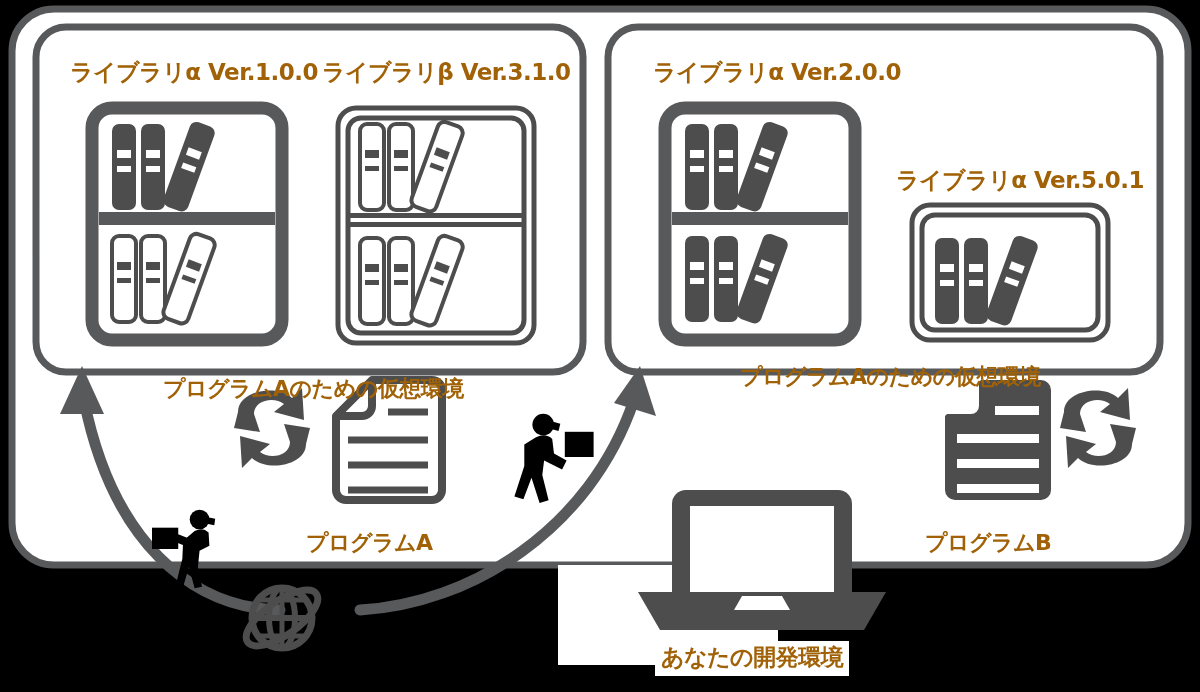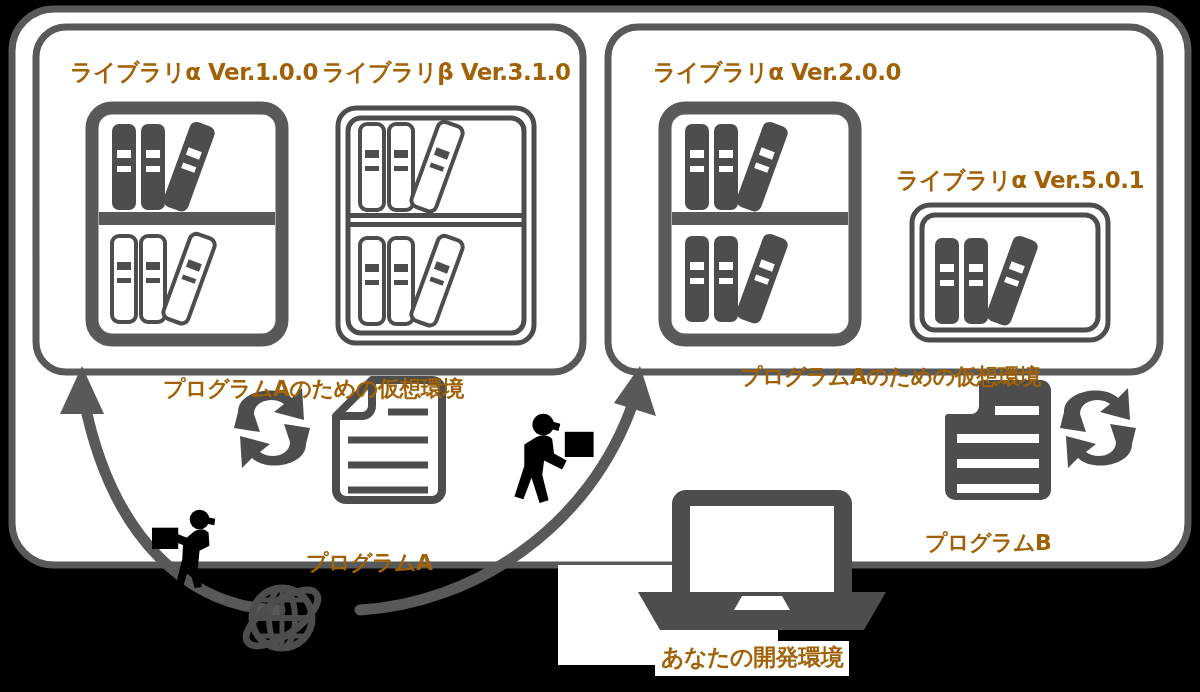--- a/index.html
+++ b/index.html
@@ -239,19 +239,19 @@
   <div class="lbl lbl-lib" style="left:322px; top:57px;">ライブラリβ Ver.3.1.0</div>
 
   <div class="lbl lbl-lib" style="left:644px; top:57px;margin-left:9px;">ライブラリα Ver.2.0.0</div>
 
   <div class="lbl lbl-lib" style="left:896px; top:165px;">ライブラリα Ver.5.0.1</div>
 
   <div class="lbl lbl-env" style="left:163px; top:374px;">プログラムAのための仮想環境</div>
 
   <div class="lbl lbl-env" style="left:740px; top:362px;">プログラムAのための仮想環境</div>
 
-  <div class="lbl lbl-prog" style="left:306px; top:548px;">プログラムA</div>
+  <div class="lbl lbl-prog" style="left:306px; top:528px;">プログラムA</div>
 
   <div class="lbl lbl-prog" style="left:925px; top:528px;">プログラムB</div>
 
   <div class="lbl lbl-dev" style="left:655px; top:641px;">あなたの開発環境</div>
 
 </div>
 
 </body></html>

